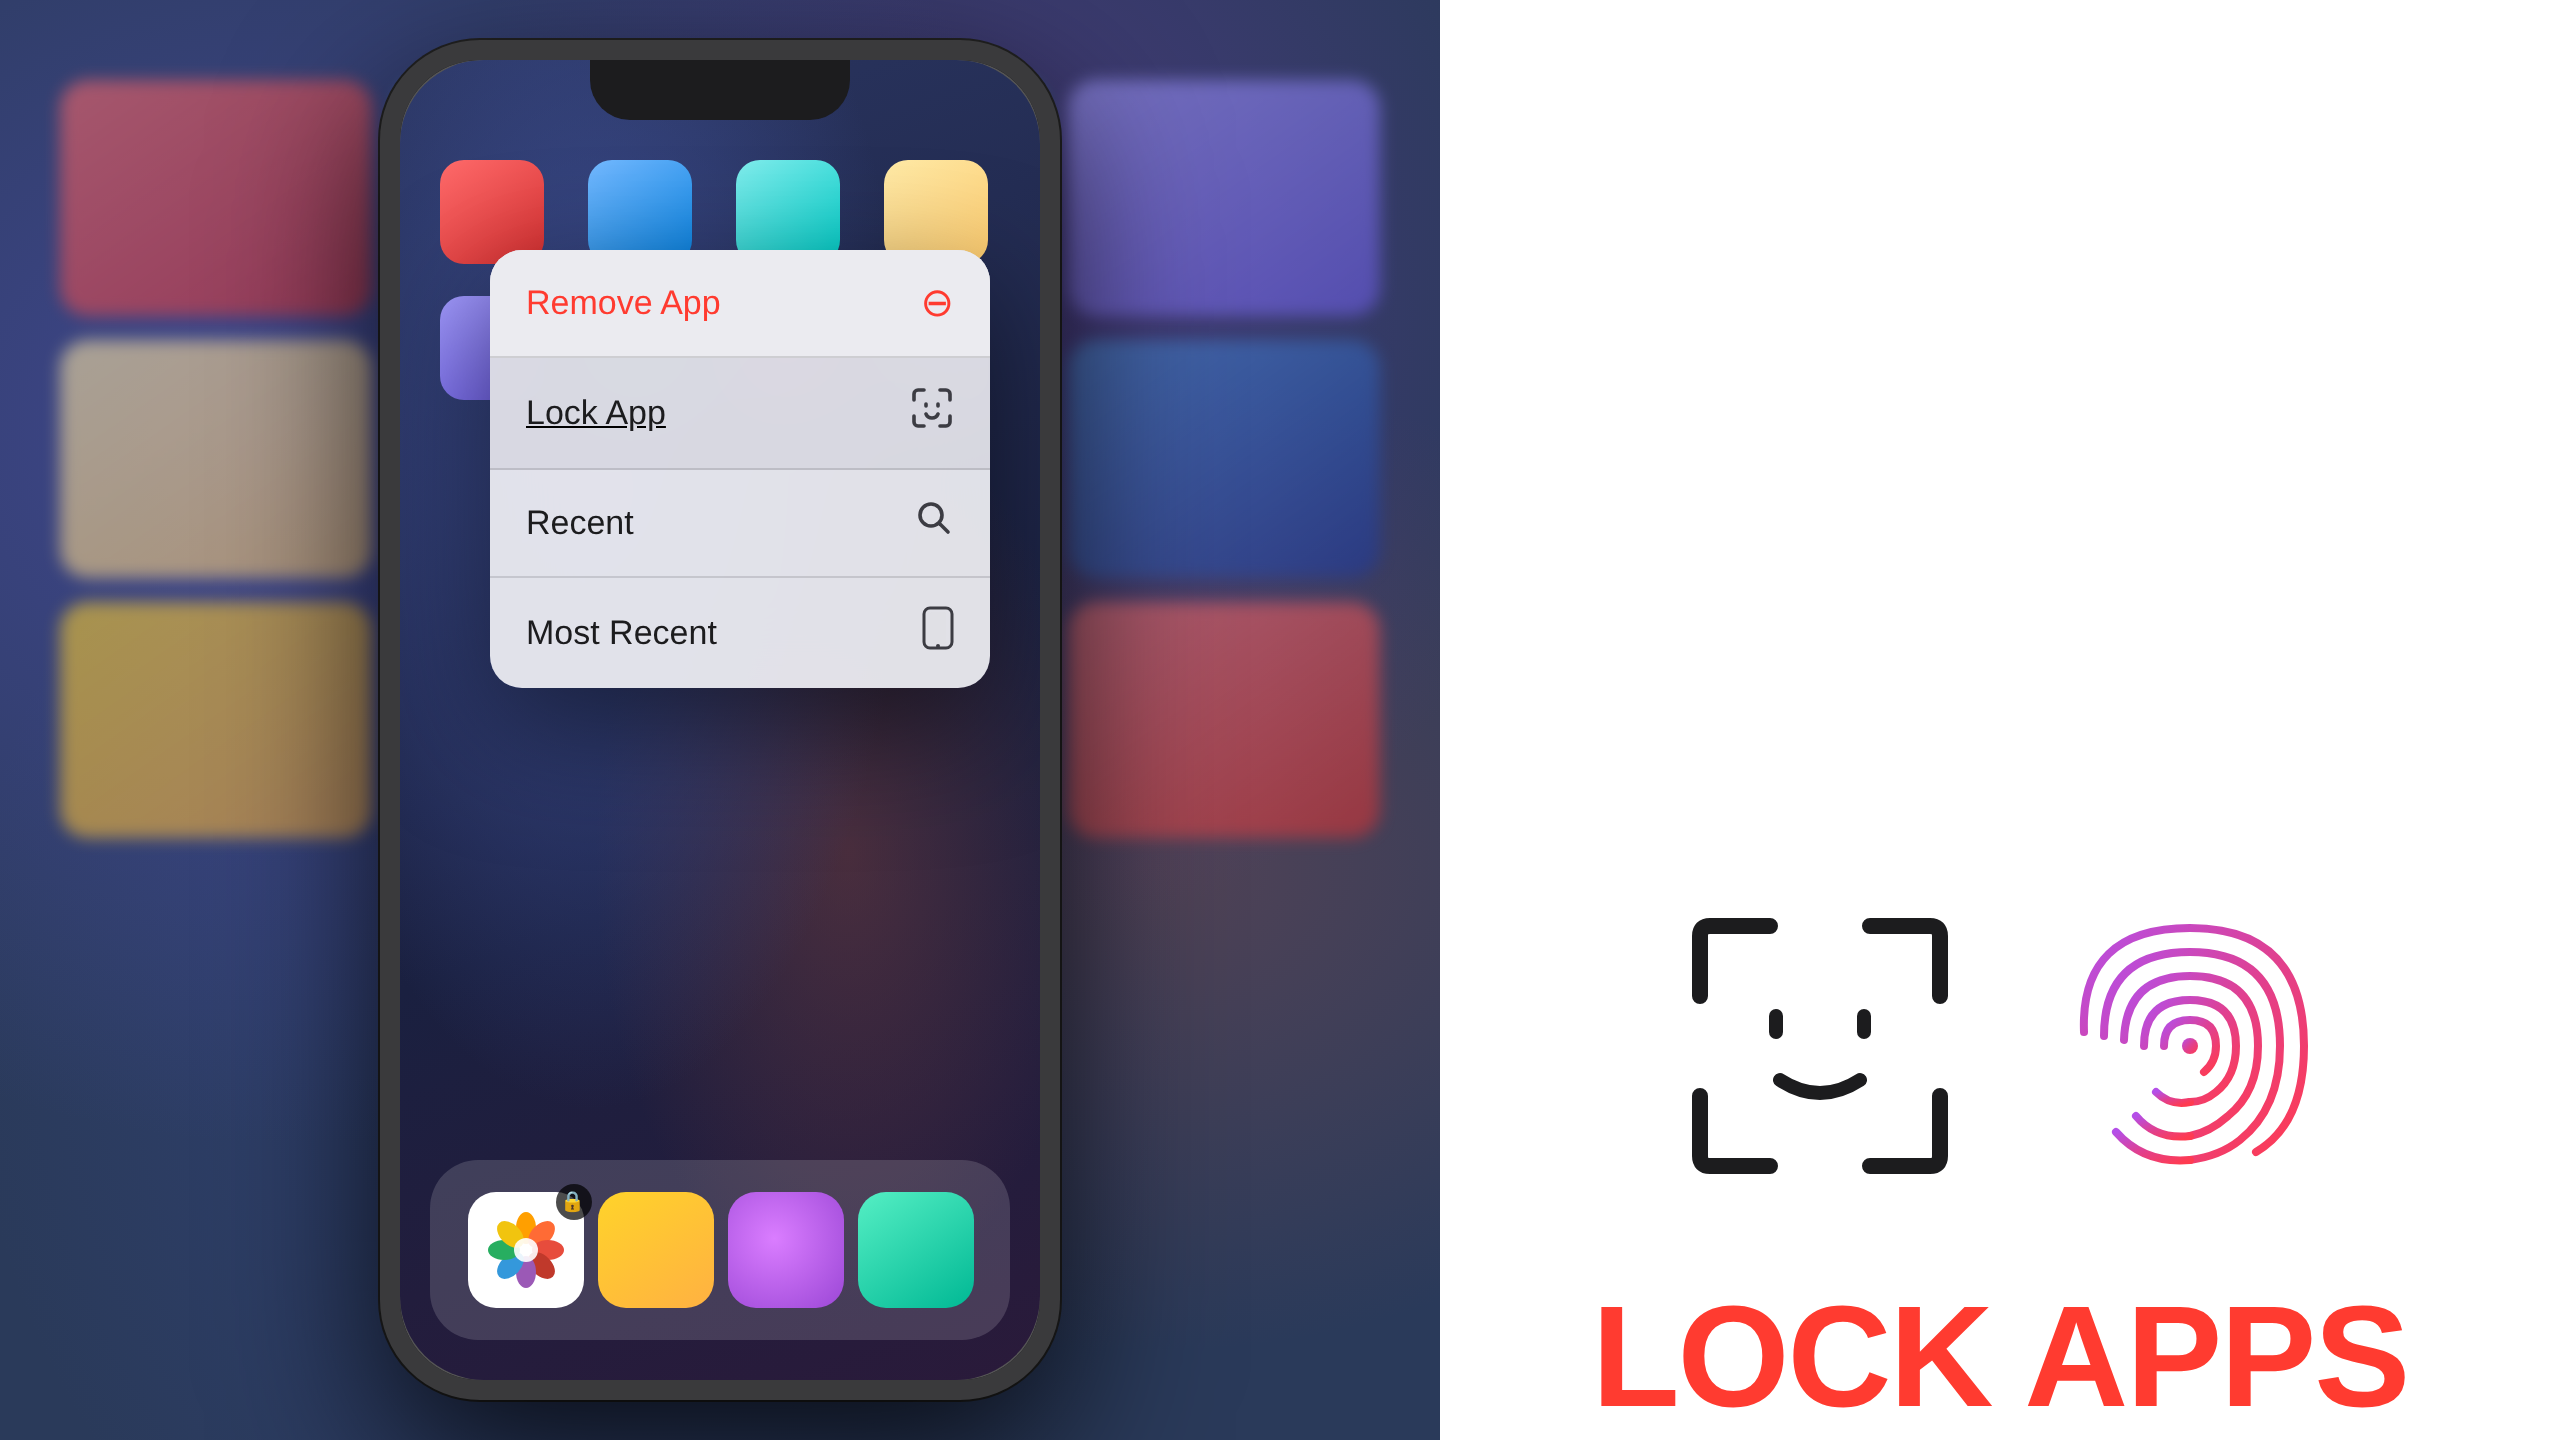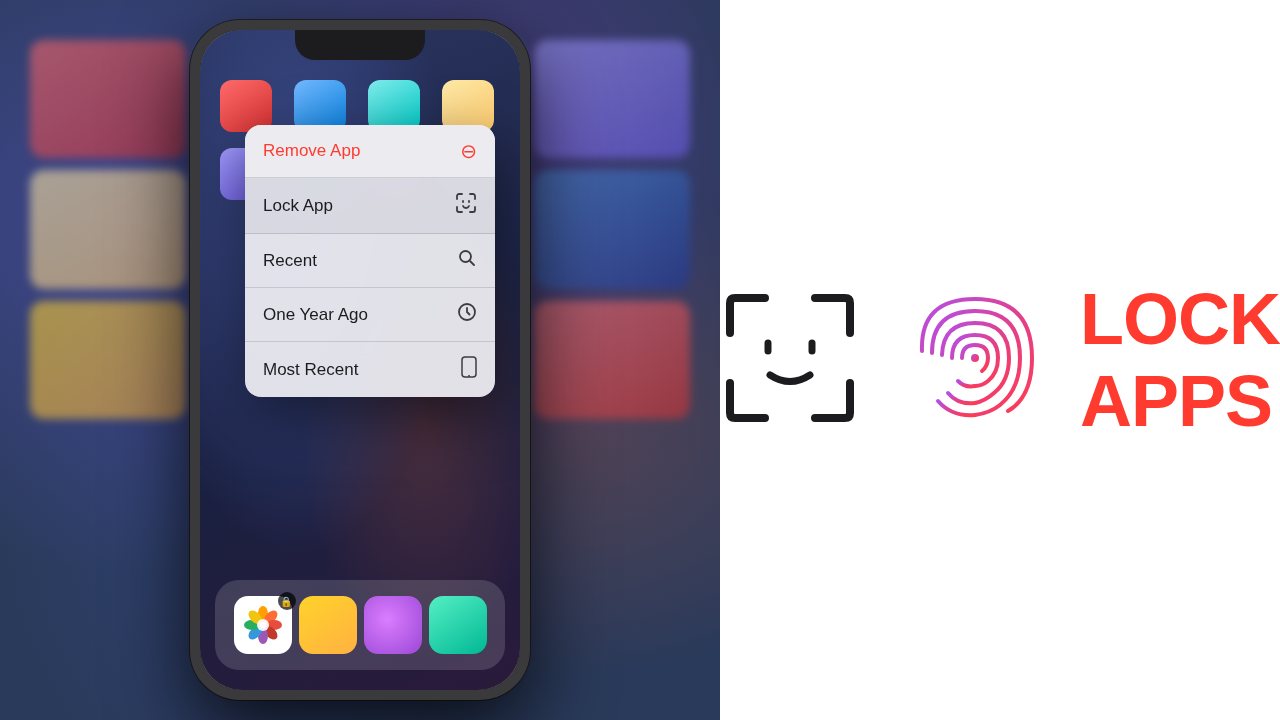--- a/index.html
+++ b/index.html
@@ -143,20 +143,21 @@
     .menu-item:not(:last-child) {
       border-bottom: 0.5px solid rgba(0,0,0,0.12);
     }
 
     .menu-item.remove {
       background: rgba(235, 235, 240, 0.98);
     }
 
     .menu-item.highlighted {
       background: rgba(200, 200, 210, 0.5);
+      text-decoration: underline;
     }
 
     .menu-item-text {
       font-size: 17px;
       font-weight: 400;
       color: #1c1c1e;
     }
 
     .menu-item.remove .menu-item-text {
       color: #ff3b30;
@@ -232,22 +233,23 @@
       color: white;
       font-size: 10px;
     }
 
     
     .right-panel {
       width: 560px;
       height: 720px;
       background: white;
       display: flex;
-      align-items: center;
-      justify-content: flex-start;
+      flex-direction: column;
+      align-items: center;
+      justify-content: flex-end;
       gap: 40px;
     }
 
     .icons-row {
       display: flex;
       align-items: center;
       justify-content: center;
       gap: 50px;
     }
 
@@ -349,29 +351,20 @@
         <div class="menu-item">
           <span class="menu-item-text">Recent</span>
           <span class="menu-icon">
             <svg width="20" height="20" viewBox="0 0 20 20" fill="none">
               <circle cx="8.5" cy="8.5" r="5.5" stroke="#3c3c43" stroke-width="1.8"></circle>
               <path d="M13 13l4 4" stroke="#3c3c43" stroke-width="1.8" stroke-linecap="round"></path>
             </svg>
           </span>
         </div>
 
-        <div class="menu-item">
-          <span class="menu-item-text">One Year Ago</span>
-          <span class="menu-icon">
-            <svg width="20" height="20" viewBox="0 0 20 20" fill="none">
-              <circle cx="10" cy="10" r="8" stroke="#3c3c43" stroke-width="1.8"></circle>
-              <path d="M10 6v4l2.5 2.5" stroke="#3c3c43" stroke-width="1.8" stroke-linecap="round" stroke-linejoin="round"></path>
-            </svg>
-          </span>
-        </div>
 
 
         <div class="menu-item">
           <span class="menu-item-text">Most Recent</span>
           <span class="menu-icon">
             <svg width="16" height="22" viewBox="0 0 16 22" fill="none">
               <rect x="1" y="1" width="14" height="20" rx="3" stroke="#3c3c43" stroke-width="1.5"></rect>
               <rect x="4" y="3" width="8" height="16" rx="1" fill="#e0e0e5"></rect>
               <circle cx="8" cy="20" r="1" fill="#3c3c43"></circle>
             </svg>

